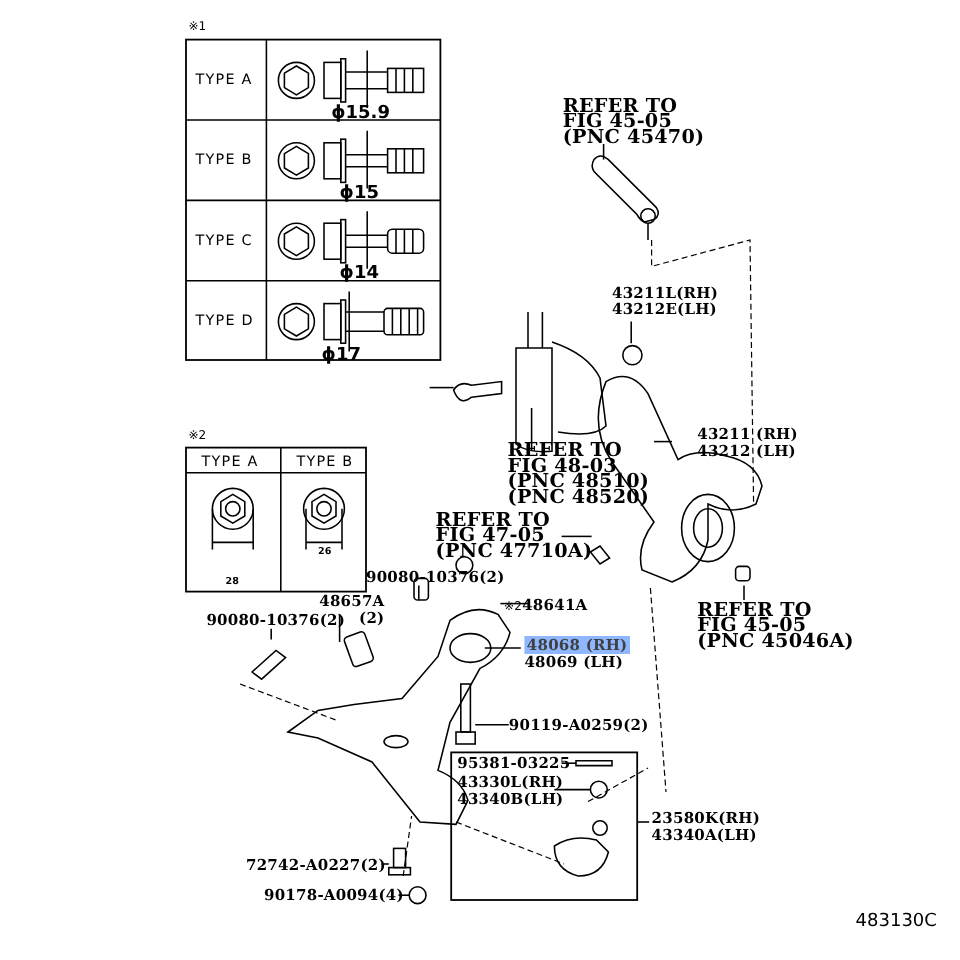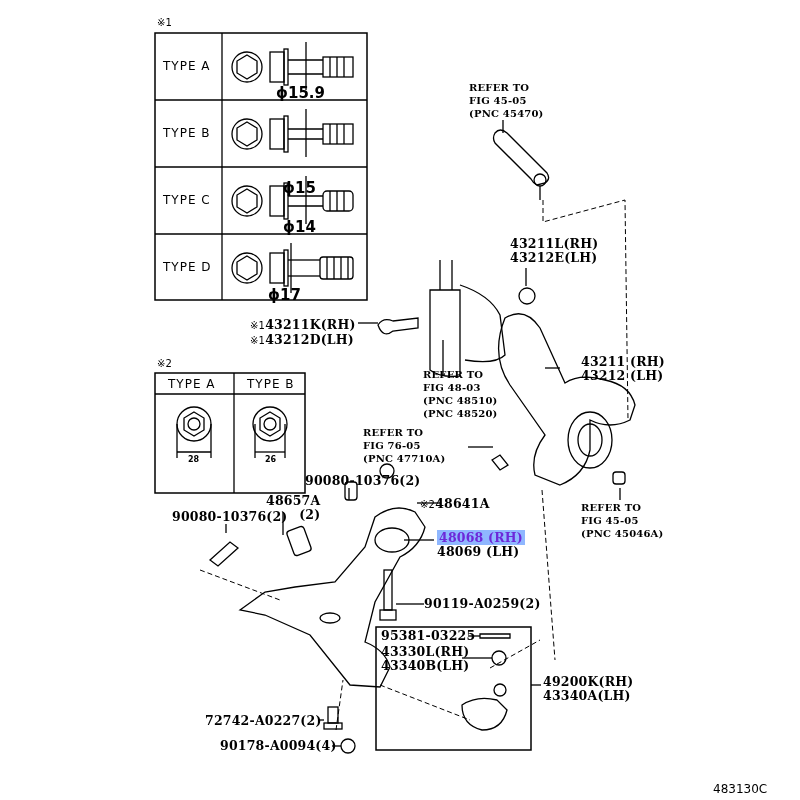--- a/index.html
+++ b/index.html
@@ -1,26 +1,26 @@
 <!DOCTYPE html>
 <html><head>
 <meta charset="utf-8">
 <style>
   html, body { margin:0; padding:0; background:#fff; }
   #canvas { position:relative; width:800px; height:800px; background:#fff; overflow:hidden;
     font-family:"DejaVu Serif", serif; color:#000; }
   svg.art { position:absolute; left:0; top:0; width:800px; height:800px; }
-  .lbl { position:absolute; font-family:"DejaVu Serif", serif; font-weight:bold; font-size:10px;
+  .lbl { position:absolute; font-family:"DejaVu Serif", serif; font-weight:bold; font-size:16px;
     line-height:13px; white-space:nowrap; letter-spacing:0.2px; }
   .lbl.big { font-size:12.5px; line-height:14px; }
   .sans { font-family:"DejaVu Sans", sans-serif; }
   .typecell { position:absolute; font-family:"DejaVu Sans", sans-serif; font-size:12px; letter-spacing:1px; }
   .small { font-family:"DejaVu Sans", sans-serif; font-size:15px; font-weight:bold; position:absolute; }
   .note { position:absolute; font-family:"DejaVu Sans", sans-serif; font-size:10px; }
-  .hl { background:#8fb7ff; color:#6d28d9; padding:0 2px;margin-top:39px; }
+  .hl { background:#8fb7ff; color:#404040; padding:0 2px;margin-top:39px; }
   .pn { cursor:pointer; }
 </style>
 </head>
 <body>
 
 <div id="canvas">
 
 <svg class="art" viewBox="0 0 800 800">
   <g fill="none" stroke="#000" stroke-width="1.3">
 
@@ -184,59 +184,55 @@
     <line x1="490" y1="668" x2="540" y2="640"></line>
   </g>
 </svg>
 
 <div class="note" style="left:157px;top:17px;">※1</div>
 <div class="typecell" style="left:163px;top:59px;">TYPE A</div>
 <div class="typecell" style="left:163px;top:126px;">TYPE B</div>
 <div class="typecell" style="left:163px;top:193px;">TYPE C</div>
 <div class="typecell" style="left:163px;top:260px;">TYPE D</div>
 <div class="small" style="left:276px;top:84px;">ϕ15.9</div>
-<div class="small" style="left:283px;top:151px;margin-top:28px;">ϕ15</div>
+<div class="small" style="left:283px;top:151px;">ϕ15</div>
 <div class="small" style="left:283px;top:218px;">ϕ14</div>
 <div class="small" style="left:268px;top:286px;">ϕ17</div>
 
 <div class="note" style="left:157px;top:358px;">※2</div>
 <div class="typecell" style="left:168px;top:377px;">TYPE A</div>
 <div class="typecell" style="left:247px;top:377px;">TYPE B</div>
-<div class="small" style="left:188px;top:455px;font-size:8px;">28</div>
+<div class="small" style="left:188px;top:480px;font-size:8px;">28</div>
 <div class="small" style="left:265px;top:455px;font-size:8px;">26</div>
 
 <div class="lbl" style="left:469px;top:81px;">
   <div>REFER TO</div>
   <div>FIG 45-05</div>
   <div>(PNC 45470)</div>
 </div>
 <div class="lbl" style="left:423px;top:368px;">
   <div>REFER TO</div>
   <div>FIG 48-03</div>
   <div>(PNC 48510)</div>
   <div>(PNC 48520)</div>
 </div>
 <div class="lbl" style="left:363px;top:426px;">
   <div>REFER TO</div>
-  <div>FIG 76-05</div>
+  <div>FIG 47-05</div>
   <div>(PNC 47710A)</div>
 </div>
 <div class="lbl" style="left:581px;top:501px;">
   <div>REFER TO</div>
   <div>FIG 45-05</div>
   <div>(PNC 45046A)</div>
 </div>
 
 <div class="lbl big pn" style="left:510px;top:237px;">
   <div>43211L(RH)</div>
   <div>43212E(LH)</div>
-</div>
-<div class="lbl big pn" style="left:250px;top:318px;">
-  <div><span class="sans" style="font-weight:normal;font-size:10px;">※1</span><span>43211K(RH)</span></div>
-  <div><span class="sans" style="font-weight:normal;font-size:10px;">※1</span><span>43212D(LH)</span></div>
 </div>
 <div class="lbl big pn" style="left:581px;top:355px;">
   <div>43211 (RH)</div>
   <div>43212 (LH)</div>
 </div>
 <div class="lbl big pn" style="left:305px;top:474px;">90080-10376(2)</div>
 <div class="lbl big pn" style="left:266px;top:494px;text-align:right;">
   <div>48657A</div>
   <div>(2)</div>
 </div>
@@ -248,21 +244,21 @@
   <div><span class="hl">48068 (RH)</span></div>
   <div>48069 (LH)</div>
 </div>
 <div class="lbl big pn" style="left:424px;top:597px;">90119-A0259(2)</div>
 <div class="lbl big pn" style="left:381px;top:629px;text-align:center;">95381-03225</div>
 <div class="lbl big pn" style="left:381px;top:645px;">
   <div>43330L(RH)</div>
   <div>43340B(LH)</div>
 </div>
 <div class="lbl big pn" style="left:543px;top:675px;">
-  <div>49200K(RH)</div>
+  <div>23580K(RH)</div>
   <div>43340A(LH)</div>
 </div>
 <div class="lbl big pn" style="left:205px;top:714px;">72742-A0227(2)</div>
 <div class="lbl big pn" style="left:220px;top:739px;">90178-A0094(4)</div>
 
-<div class="sans" style="position:absolute;left:713px;top:782px;font-size:12px;">483130C</div>
+<div class="sans" style="position:absolute;left:713px;top:758px;font-size:15px;">483130C</div>
 
 </div>
 
 </body></html>

